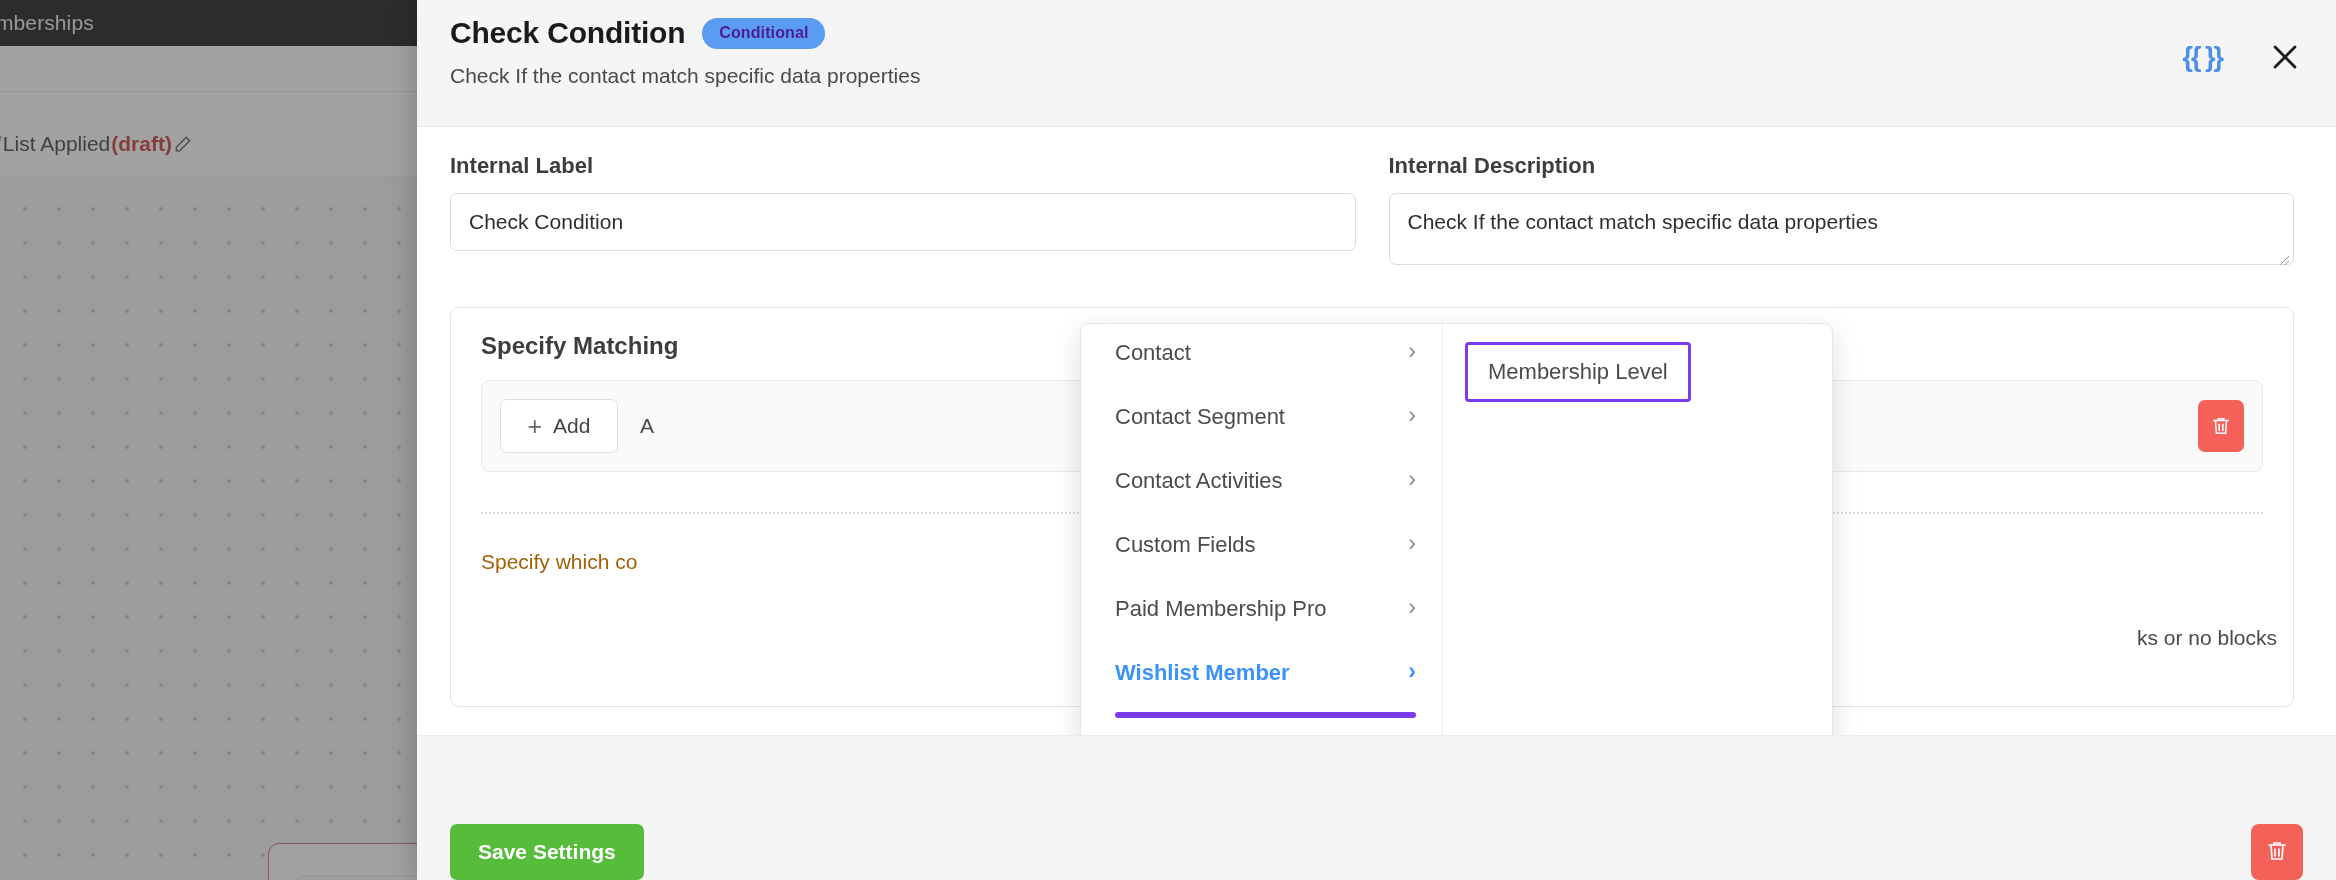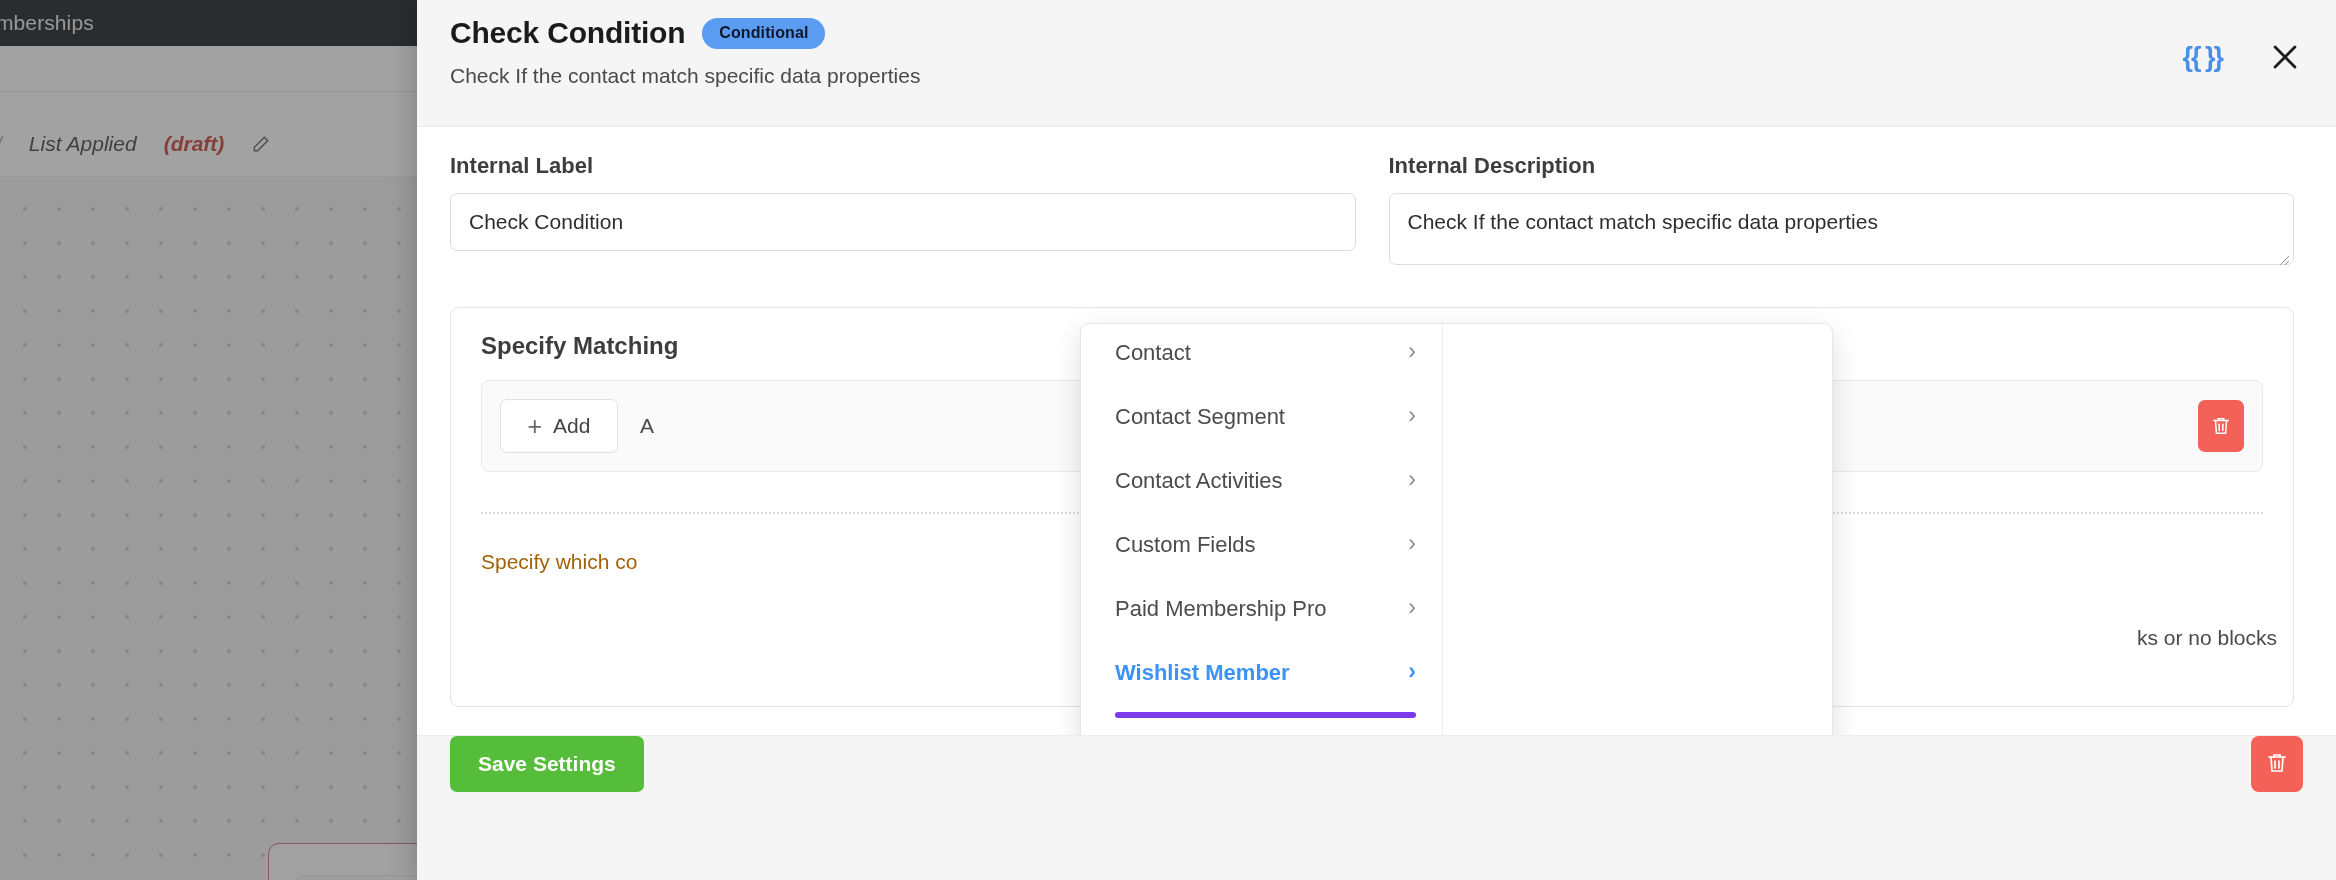--- a/index.html
+++ b/index.html
@@ -29,22 +29,22 @@
   #bg-topbar .title {
     color: #e8e8e8; font-size: 21px; padding-left: 0; margin-left: -4px;
     white-space: nowrap; letter-spacing: .1px;
   }
   #bg-secondbar {
     position: absolute; left: 0; top: 46px; width: 420px; height: 46px;
     background: #ffffff; border-bottom: 1px solid #e6e6e6;
   }
   #bg-breadcrumb {
     position: absolute; left: 0; top: 124px; width: 420px; height: 40px;
-    display: flex; align-items: center; gap: 27px;
-    font-size: 21px; color: #3a3a3a; white-space: nowrap; font-style: italic;
+    display: flex; align-items: center; gap: 1px;
+    font-size: 21px; color: #3a3a3a; white-space: nowrap;
   }
   #bg-breadcrumb .slash { color: #9b9b9b; margin-left: -4px; }
   #bg-breadcrumb .draft { color: #c0392b; font-weight: bold; }
   #bg-breadcrumb .pencil { width: 20px; height: 20px; display:inline-block; }
   #bg-white-strip {
     position: absolute; left: 0; top: 92px; width: 420px; height: 85px;
     background: #ffffff; border-bottom: 1px solid #e8e8e8;
   }
   #bg-node-card {
     position: absolute; left: 268px; top: 843px; width: 260px; height: 120px;
@@ -69,21 +69,21 @@
     display: flex; flex-direction: column;
   }
   #modal-header {
     height: 127px; flex: 0 0 127px;
     background: #f5f5f5; border-bottom: 1px solid #e9e9e9;
     padding: 16px 0 0 33px; position: relative;
   }
   .title-row { display: flex; align-items: center; gap: 17px; }
   #modal-title { font-size: 30px; font-weight: bold; color: #1b1b1b; letter-spacing: -.2px; }
   #conditional-badge {
-    background: #5a9cf2; color: #0f172a; font-size: 16px; font-weight: bold;
+    background: #5a9cf2; color: #4c1d95; font-size: 16px; font-weight: bold;
     border-radius: 20px; padding: 6px 17px 7px; letter-spacing: .1px;
   }
   #modal-subtitle { margin-top: 14px; font-size: 21px; color: #4a4a4a; }
   #header-actions {
     position: absolute; right: 34px; top: 40px;
     display: flex; align-items: center; gap: 46px;
   }
   #braces-icon { color: #4a90e8; font-size: 27px; font-weight: bold; letter-spacing: -2px; cursor: pointer; }
   #close-icon { width: 34px; height: 34px; cursor: pointer; }
 
@@ -138,21 +138,21 @@
   .trash-glyph { width: 22px; height: 24px; }
   #matching-divider {
     border: none; border-top: 2px dotted #dadada; margin: 40px 0 0 0;
   }
   #matching-hint { margin-top: 36px; font-size: 21px; color: #a16207; }
 
   
   #modal-footer {
     height: 145px; flex: 0 0 145px; background: #f5f5f5;
     border-top: 1px solid #ececec;
-    display: flex; align-items: flex-start; justify-content: space-between;
+    display: flex; align-items: flex-end; justify-content: space-between;
     padding: 0 33px;
   }
   #save-button {
     background: #56bd3a; color: #ffffff; border: none; border-radius: 7px;
     height: 56px; padding: 0 28px; font-size: 21px; font-weight: bold;
     cursor: pointer; font-family: "Liberation Sans", sans-serif;
   }
   #footer-delete-btn {
     width: 52px; height: 56px; background: #f36159; border: none; border-radius: 8px;
     display: flex; align-items: center; justify-content: center; cursor: pointer;
@@ -305,20 +305,23 @@
             <span>Paid Membership Pro</span>
             <span class="chev">›</span>
           </div>
           <div class="dd-item active">
             <span>Wishlist Member</span>
             <span class="chev">›</span>
             <div class="dd-underline"></div>
           </div>
           <div class="dd-item"></div>
         </div>
+      <div id="dd-right">
+        <div id="dd-selected-item">Membership Level</div>
+      </div>
     </div>
 
   </div>
 
   <div id="modal-footer">
     <button id="save-button">Save Settings</button>
     <button id="footer-delete-btn">
       <span>
         <svg viewBox="0 0 24 24" width="24" height="26" fill="none" stroke="#ffffff" stroke-width="1.7" stroke-linecap="round">
           <path d="M4 6h16"></path>

